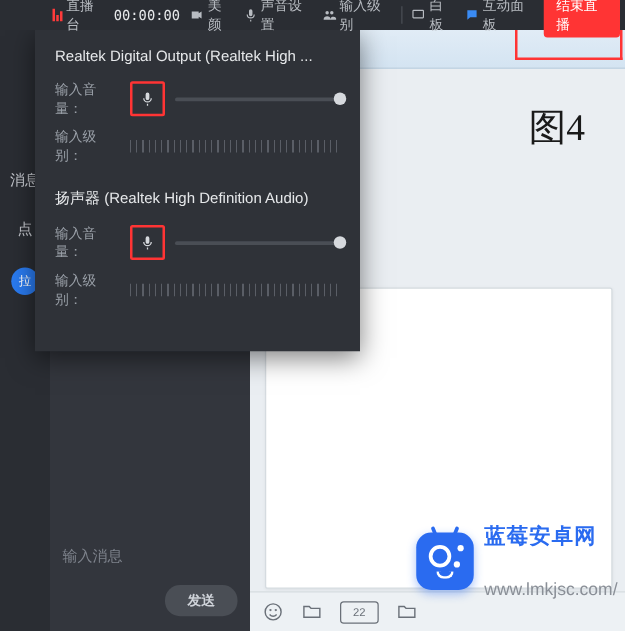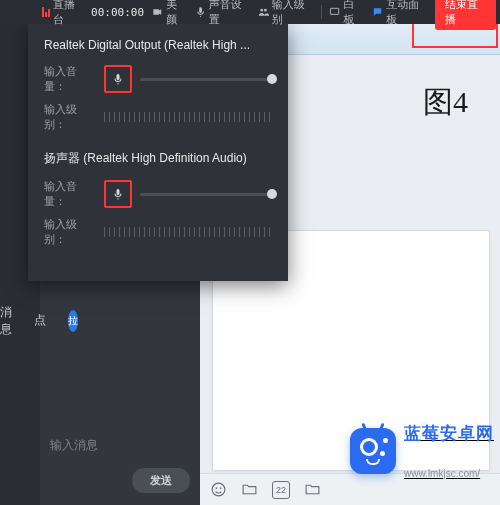--- a/index.html
+++ b/index.html
@@ -27,52 +27,52 @@
   .audio-panel .row-label { flex: 0 0 52px; }
   .mic-box { width: 28px; height: 28px; border: 2px solid #ff3434; display: flex; align-items: center; justify-content: center; border-radius: 2px; cursor: pointer; }
   .mic-box svg { width: 12px; height: 12px; fill: #d6d9dd; }
   .slider-wrap { flex: 1; display: flex; align-items: center; position: relative; }
   .slider-track { flex: 1; height: 3px; background: #4a4e55; position: relative; border-radius: 2px; }
   .slider-thumb { position: absolute; right: 0; top: 50%; width: 10px; height: 10px; background: #d6d9dd; border-radius: 50%; transform: translate(50%, -50%); }
   .level-ticks { flex: 1; height: 10px; background:
     repeating-linear-gradient(to right, #5a5e66 0 1px, transparent 1px 5px);
   }
 
-  .left-rail { position: absolute; top: 24px; left: 0; width: 40px; bottom: 0; background: #2a2d33; display: flex; flex-direction: row; align-items: center; padding-top: 112px; gap: 22px; color: #c7cad0; font-size: 12px; z-index: 6; }
+  .left-rail { position: absolute; top: 24px; left: 0; width: 40px; bottom: 0; background: #2a2d33; display: flex; flex-direction: column; align-items: center; padding-top: 112px; gap: 22px; color: #c7cad0; font-size: 12px; z-index: 6; }
   .left-rail .avatar { width: 22px; height: 22px; border-radius: 50%; background: #2a7bf0; color: #fff; font-size: 10px; display: flex; align-items: center; justify-content: center; }
 
   .chat-col { position: absolute; top: 24px; left: 40px; width: 160px; bottom: 0; background: #33363d; z-index: 5; display: flex; flex-direction: column; }
   .chat-col .chat-body { flex: 1; }
   .chat-col .input-area { padding: 10px 10px 12px; }
   .chat-col .input-placeholder { color: #7e838c; font-size: 12px; margin-bottom: 14px; }
   .chat-col .send-wrap { display: flex; justify-content: flex-end; font-weight: bold; }
   .chat-col .send-btn { background: #4a4e55; color: #cfd3d9; font-size: 11px; padding: 5px 18px; border-radius: 12px; cursor: pointer; }
 
   .content-area { position: absolute; top: 24px; left: 200px; right: 0; bottom: 0; background: #eaeef2; z-index: 4; }
   .content-area::before { content:""; position:absolute; top:0; left:0; right:0; height:30px; background:linear-gradient(#e1ecf6,#d4e4f2); border-bottom:1px solid #b7cde0; }
   .fig-label { position: absolute; top: 58px; right: 32px; font-size: 30px; color: #1a1a1a; font-weight: 500; font-family: Liberation Serif, serif; }
   .white-panel { position: absolute; top: 206px; left: 12px; right: 10px; bottom: 34px; background: #fff; border: 1px solid #d5dbe0; border-radius: 2px; box-shadow: 0 1px 3px rgba(0,0,0,.06); }
 
   .taskbar { position: absolute; left: 200px; right: 0; bottom: 0; height: 32px; background: #edf1f4; border-top: 1px solid #d5dbe0; display: flex; align-items: center; gap: 14px; padding: 0 10px; z-index: 5; color: #6a7078; }
   .taskbar svg { width: 17px; height: 17px; fill: none; stroke: currentColor; stroke-width: 1.6; }
-  .taskbar .date-box { width:18px; height:18px; border:1.6px solid currentColor; border-radius:3px; font-size:9px; display:flex; align-items:center; justify-content:center; color:#6a7078; }
-
-  .wm-badge { position: absolute; right: 6px; bottom: 26px; display: flex; align-items: center; gap: 8px; z-index: 30; text-decoration: underline; }
+  .taskbar .date-box { width:31px; height:18px; border:1.6px solid currentColor; border-radius:3px; font-size:9px; display:flex; align-items:center; justify-content:center; color:#6a7078; }
+
+  .wm-badge { position: absolute; right: 6px; bottom: 26px; display: flex; align-items: center; gap: 8px; z-index: 30; }
   .wm-badge .logo-c { width: 46px; height: 46px; border-radius: 12px; background: #2a6bf0; position: relative; box-shadow: 0 3px 8px rgba(42,107,240,.4); }
   .wm-badge .logo-c::before, .wm-badge .logo-c::after { content:""; position:absolute; background:#fff; }
   .wm-badge .logo-c::before { top:10px; left:10px; width:12px; height:12px; border:3px solid #fff; border-radius:50%; background:transparent; }
   .wm-badge .logo-c::after { top:10px; right:8px; width:5px; height:5px; border-radius:50%; }
   .wm-badge .ant1,.wm-badge .ant2{position:absolute;top:-5px;width:3px;height:9px;background:#2a6bf0;border-radius:2px}
   .wm-badge .ant1{left:13px;transform:rotate(-22deg)}
   .wm-badge .ant2{right:13px;transform:rotate(22deg)}
   .wm-badge .eye2{position:absolute;top:23px;right:11px;width:5px;height:5px;background:#fff;border-radius:50%}
   .wm-badge .mouth{position:absolute;bottom:9px;left:16px;width:14px;height:6px;border:2.5px solid #fff;border-top:none;border-radius:0 0 12px 12px}
   .wm-badge .txt { display:flex; flex-direction:column; line-height:1.15; }
   .wm-badge .t1 { font-size:17px; font-weight:700; color:#2a6bf0; letter-spacing:1px; }
-  .wm-badge .t2 { font-size:10px; color:#8a8f97;margin-top:24px; }
+  .wm-badge .t2 { font-size:14px; color:#8a8f97;margin-top:24px; }
 </style>
 </head>
 <body>
 
 <div class="topbar">
   <div class="brand">
     <div class="bars">
         <span></span>
         <span></span>
         <span></span>

